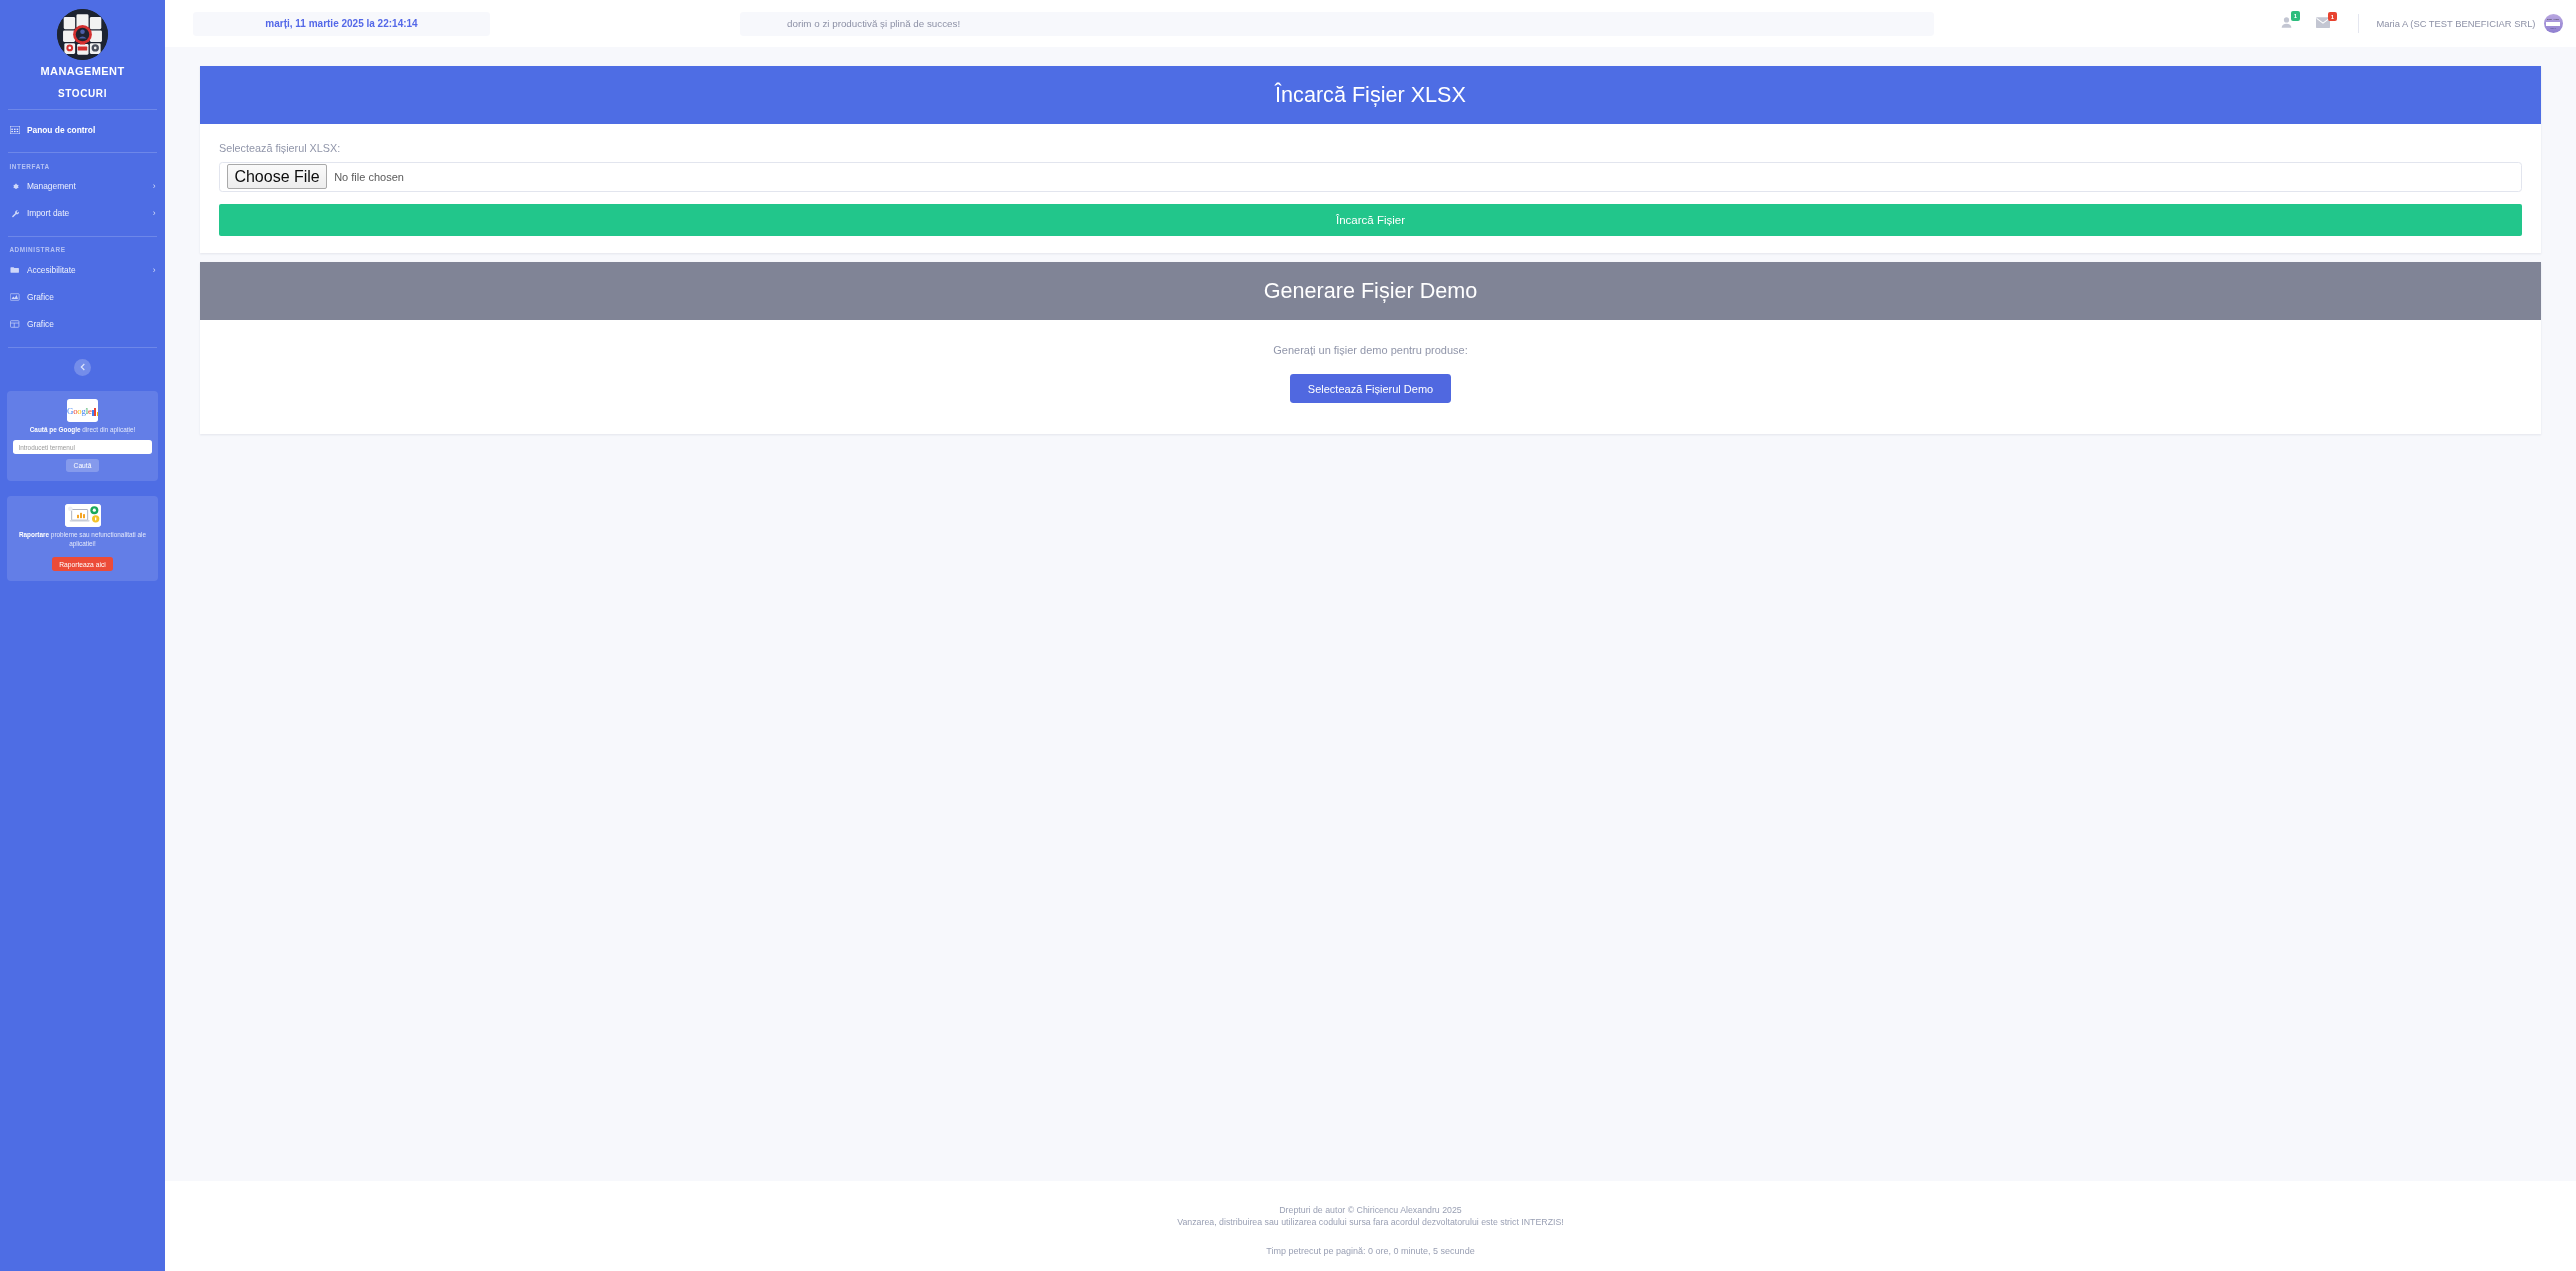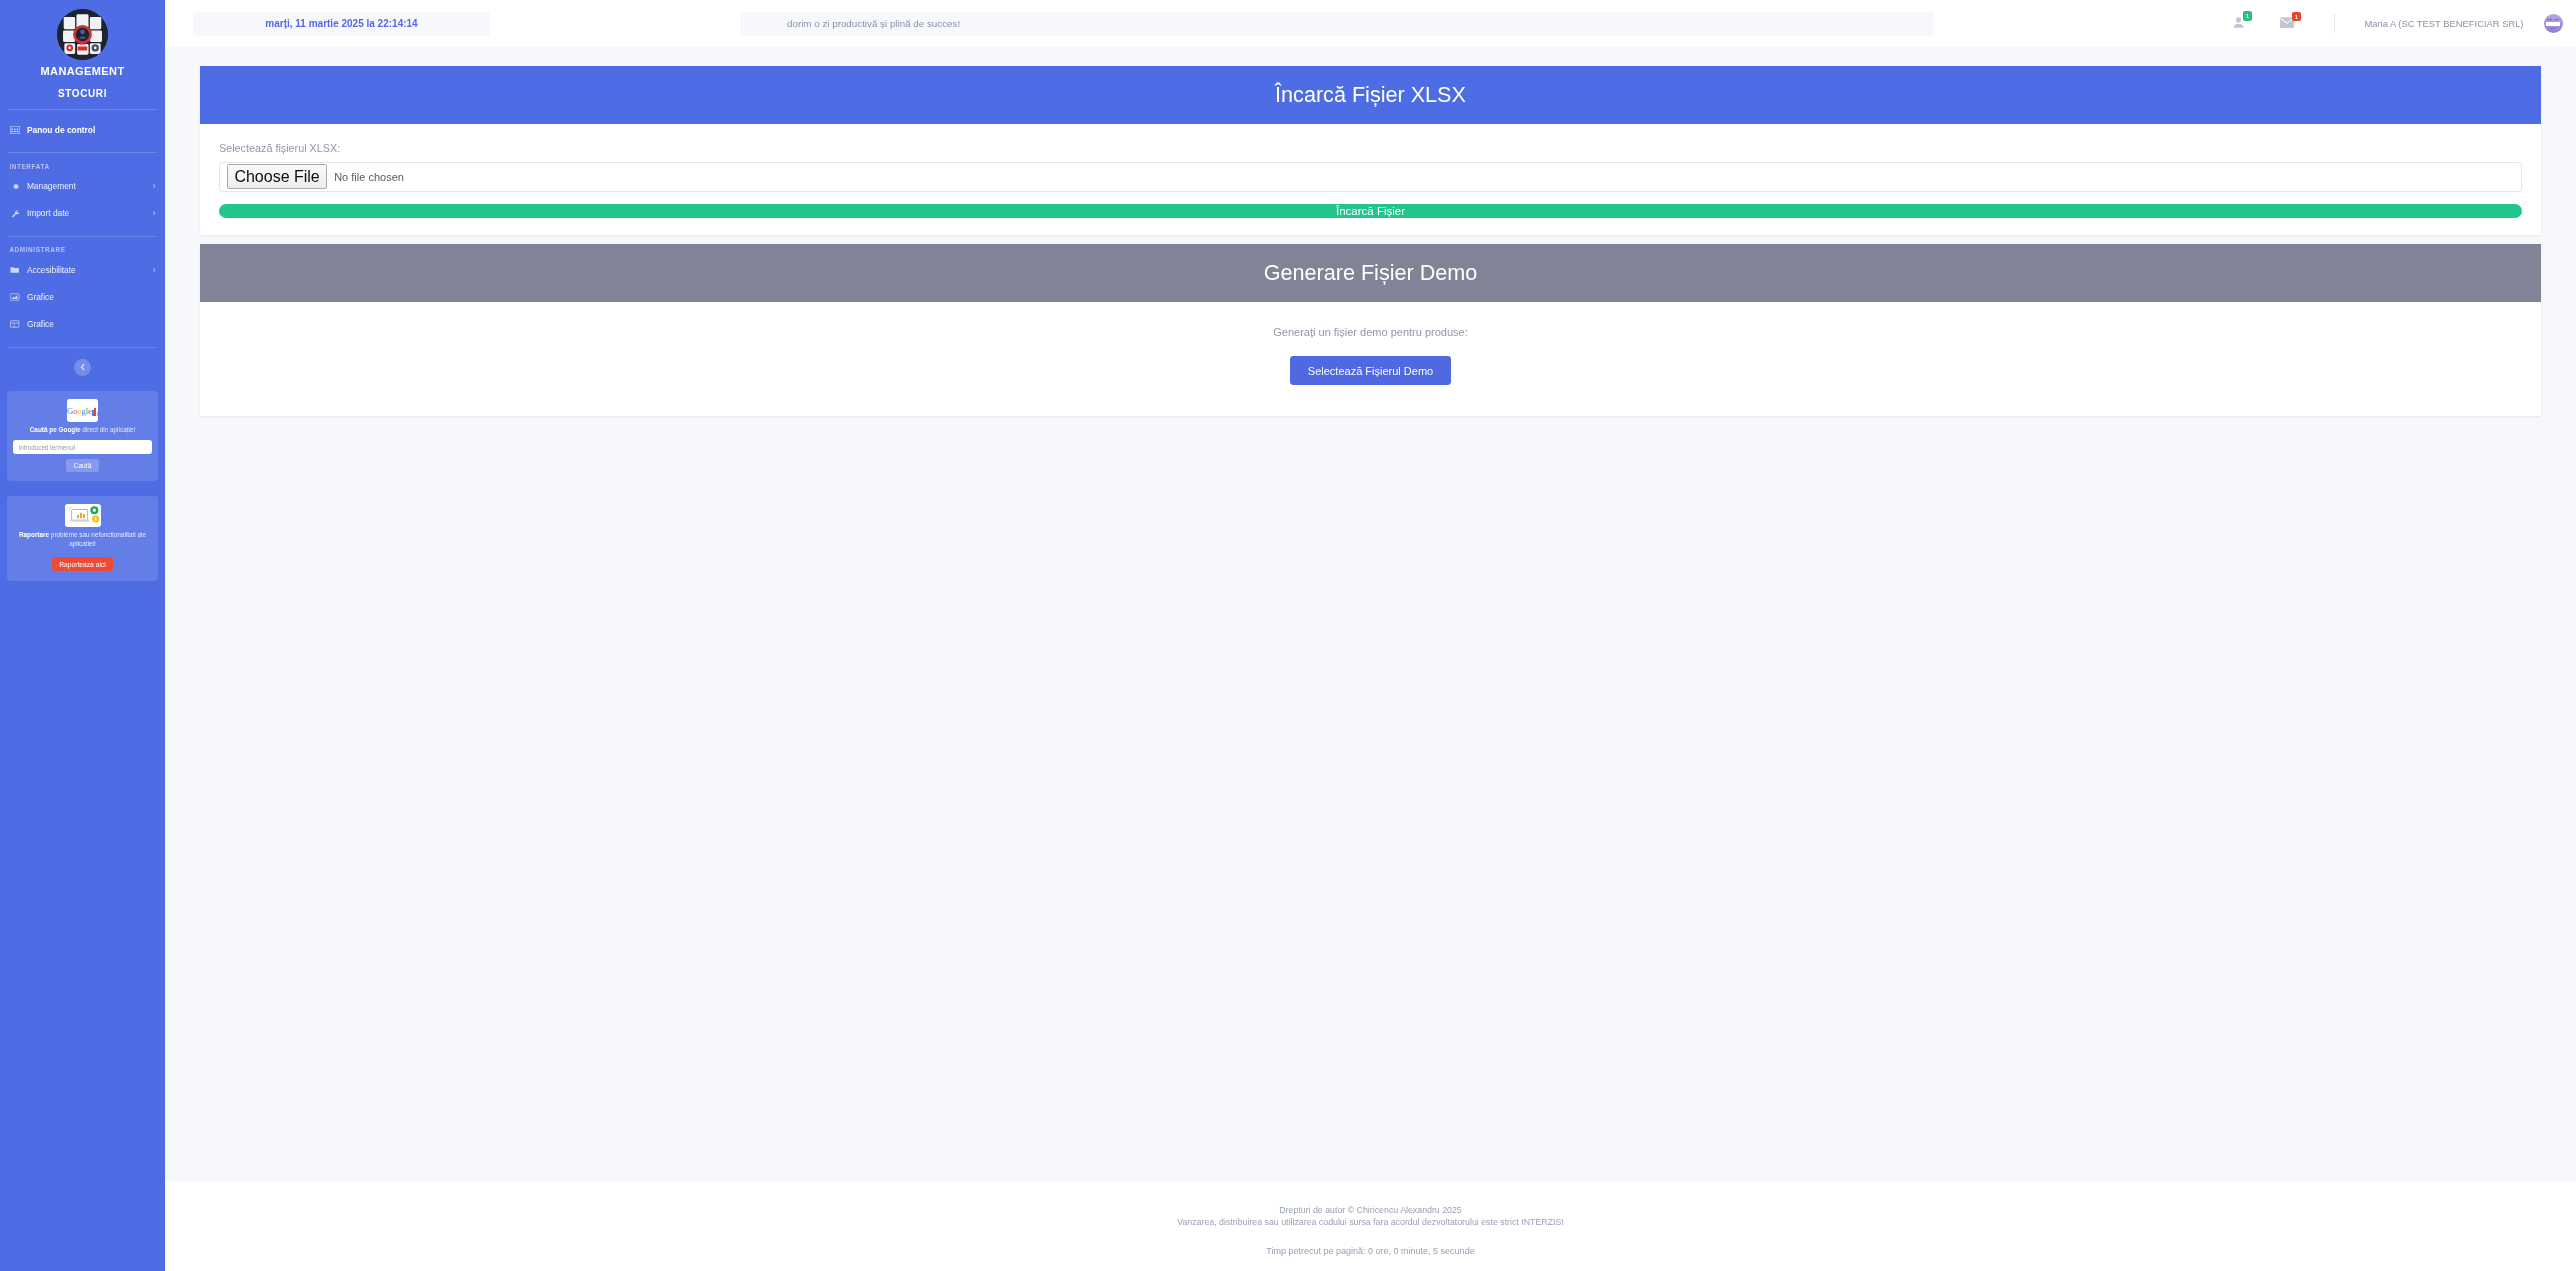--- a/index.html
+++ b/index.html
@@ -128,21 +128,21 @@
   }
   .pill {
     background: #f7f8fc; border-radius: 3.4px;
     height: 24px; display: flex; align-items: center;
     padding: 0 10.8px;
   }
   .pill-date { margin-left: 28px; width: 297px; justify-content: center;
     color: #5468e8; font-size: 10px; font-weight: 700; }
   .pill-greet { margin-left: 250px; width: 1194px; justify-content: flex-start;
     color: #8d91a6; font-size: 9.8px; padding-left: 47px; }
-  .top-right { margin-left: auto; display: flex; align-items: center; padding-right: 13.5px; gap: 12px; }
+  .top-right { margin-left: auto; display: flex; align-items: center; padding-right: 13.5px; }
   .badge-ico { position: relative; margin-right: 23px; cursor: pointer; }
   .badge {
     position: absolute; top: -4.7px; right: -7.4px;
     min-width: 9.4px; height: 9.4px; padding: 0 2px;
     border-radius: 2px; color: #fff; font-size: 6px; font-weight: 700;
     display: flex; align-items: center; justify-content: center;
   }
   .badge.green { background: #2dbd7e; }
   .badge.red { background: #e8432f; }
   .vsep { width: 0.7px; height: 19px; background: #e4e6ef; margin: 0 17.5px 0 5.4px; }
@@ -183,22 +183,22 @@
     border: 0.7px solid #e2e5ee; border-radius: 3.4px;
     background: #fff; display: flex; align-items: center; padding: 0 7.4px;
   }
   .choose-btn {
     border: 0.7px solid #a9a9a9; background: linear-gradient(#fafafa,#ededed);
     border-radius: 2px; font-size: 16px; color: #0d0d0d;
     padding: 2.7px 6px; font-family: "Liberation Sans", sans-serif; cursor: pointer;
   }
   .file-name { color: #5b5b5b; font-size: 11px; margin-left: 7.4px; }
   .btn-upload {
-    width: 100%; margin-top: 12px; height: 14px; border: none;
-    background: #22c68b; color: #fff; font-size: 11.5px; border-radius: 8px;
+    width: 100%; margin-top: 12px; height: 32px; border: none;
+    background: #22c68b; color: #fff; font-size: 11.5px; border-radius: 2px;
     cursor: pointer; font-family: "Liberation Sans", sans-serif;
   }
   .demo-body { padding: 24px 0 31px 0; text-align: center; }
   .demo-text { color: #9196aa; font-size: 11px; margin-bottom: 17.5px; }
   .btn-demo {
     background: #5068e0; border: none; color: #fff;
     font-size: 11px; padding: 8.8px 17.5px; border-radius: 3.4px;
     cursor: pointer; font-family: "Liberation Sans", sans-serif;
   }
 

